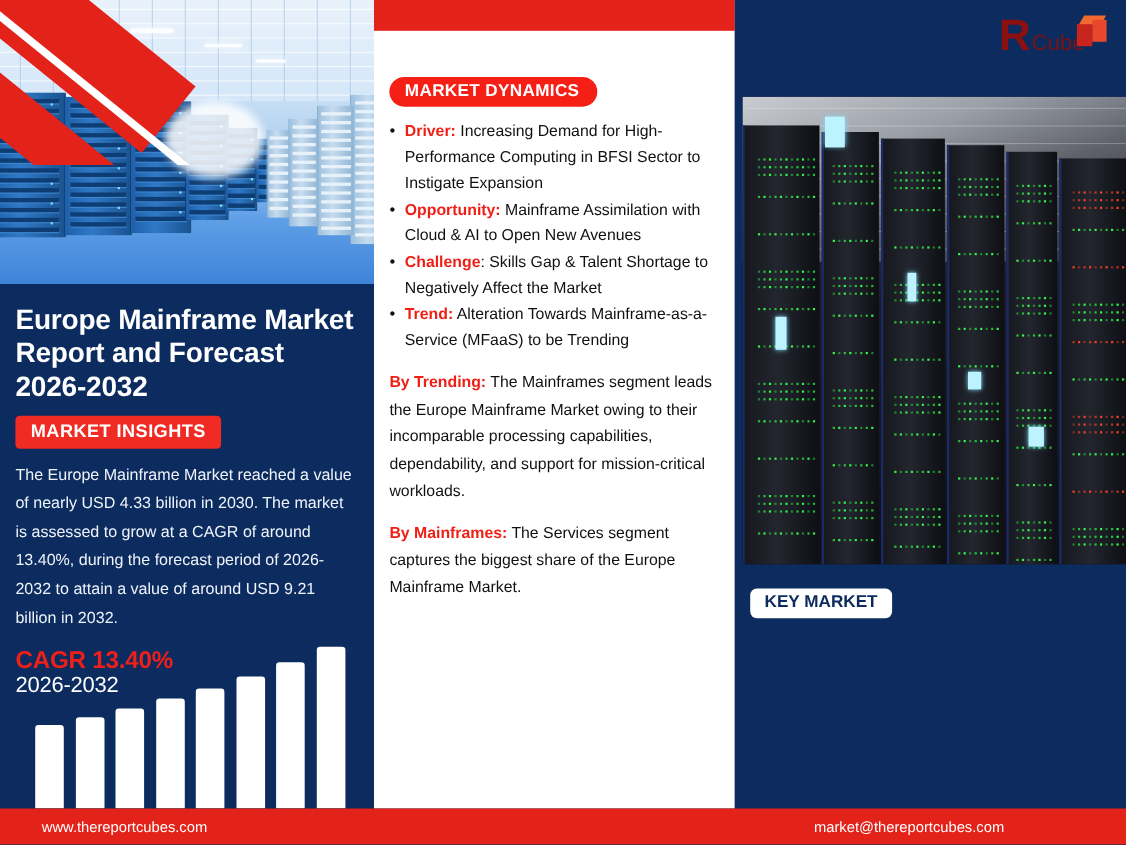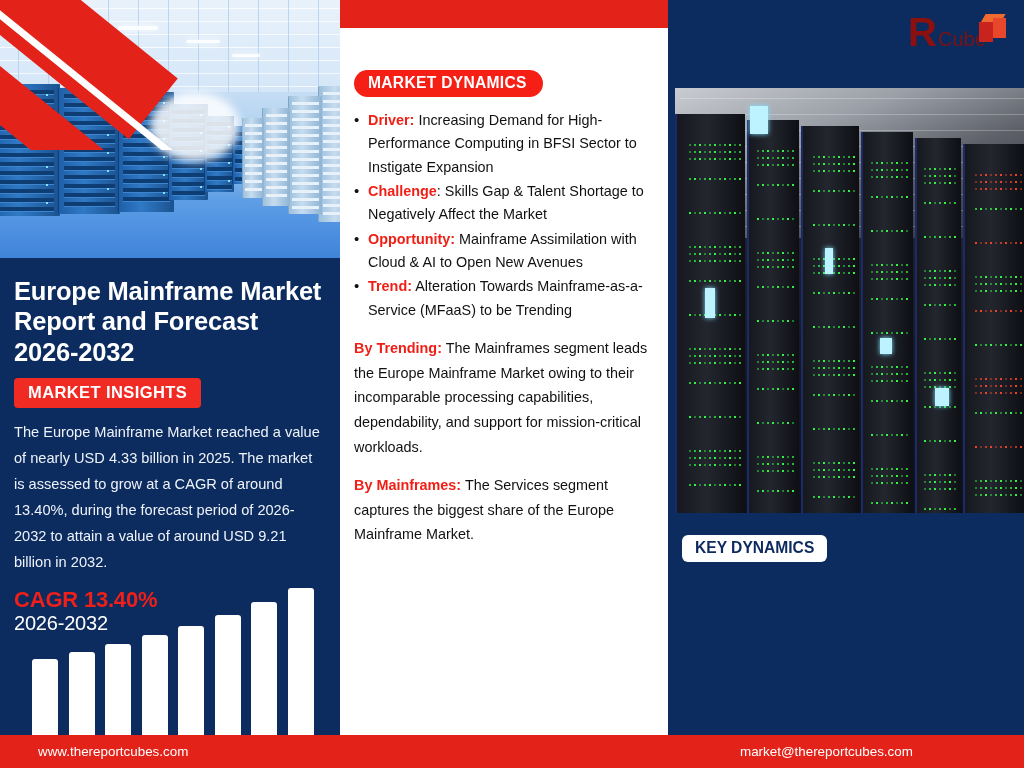--- a/index.html
+++ b/index.html
@@ -305,21 +305,21 @@
       <div class="ribbon">
         <div class="r1"></div>
           <div class="r2"></div>
           <div class="r3"></div>
       </div>
     </div>
 
     <div class="left-body">
       <h1 class="title">Europe Mainframe Market Report and Forecast 2026-2032</h1>
       <div class="badge-red">MARKET INSIGHTS</div>
-      <p class="insight">The Europe Mainframe Market reached a value of nearly USD 4.33 billion in 2025. The market is assessed to grow at a CAGR of around 13.40%, during the forecast period of 2026-2032 to attain a value of around USD 9.21 billion in 2032.</p>
+      <p class="insight">The Europe Mainframe Market reached a value of nearly USD 4.33 billion in 2030. The market is assessed to grow at a CAGR of around 13.40%, during the forecast period of 2026-2032 to attain a value of around USD 9.21 billion in 2032.</p>
       <div class="cagr">CAGR 13.40%</div>
       <div class="cagr-years">2026-2032</div>
     </div>
 
     <div class="chart" id="chart">
         <div class="bar" style="left: 32px; width: 26px; height: 76px; background: rgb(255, 255, 255);"></div>
         <div class="bar" style="left: 68.5px; width: 26px; height: 83px; background: rgb(255, 255, 255);"></div>
         <div class="bar" style="left: 105px; width: 26px; height: 91px; background: rgb(255, 255, 255);"></div>
         <div class="bar" style="left: 141.5px; width: 26px; height: 100px; background: rgb(255, 255, 255);"></div>
         <div class="bar" style="left: 178px; width: 26px; height: 109px; background: rgb(255, 255, 255);"></div>
@@ -330,22 +330,22 @@
   </div>
 
   <div class="col-center">
     <div class="center-topbar"></div>
     <div class="center-body">
 
       <div class="pill">MARKET DYNAMICS</div>
 
       <ul class="dyn" id="dynList">
           <li><span class="kw">Driver:</span><span> Increasing Demand for High-Performance Computing in BFSI Sector to Instigate Expansion</span></li>
+          <li><span class="kw">Opportunity:</span><span> Mainframe Assimilation with Cloud &amp; AI to Open New Avenues</span></li>
           <li><span class="kw">Challenge</span><span>: Skills Gap &amp; Talent Shortage to Negatively Affect the Market</span></li>
-          <li><span class="kw">Opportunity:</span><span> Mainframe Assimilation with Cloud &amp; AI to Open New Avenues</span></li>
           <li><span class="kw">Trend:</span><span> Alteration Towards Mainframe-as-a-Service (MFaaS) to be Trending</span></li>
         </ul>
 
       <div class="seg-block">
         <div id="segList">
             <p class="seg-para"><span class="kw">By Trending:</span><span> The Mainframes segment leads the Europe Mainframe Market owing to their incomparable processing capabilities, dependability, and support for mission-critical workloads.</span></p>
             <p class="seg-para"><span class="kw">By Mainframes:</span><span> The Services segment captures the biggest share of the Europe Mainframe Market.</span></p>
           </div>
       </div>
     </div>
@@ -1614,21 +1614,21 @@
           </div>
           <div class="panel" style="left: 75px; top: 18px; width: 18px; height: 28px;"></div>
           <div class="panel" style="left: 150px; top: 160px; width: 8px; height: 26px;"></div>
           <div class="panel" style="left: 205px; top: 250px; width: 12px; height: 16px;"></div>
           <div class="panel" style="left: 30px; top: 200px; width: 10px; height: 30px;"></div>
           <div class="panel" style="left: 260px; top: 300px; width: 14px; height: 18px;"></div>
         </div>
     </div>
 
     <div class="key-wrap">
-      <div class="badge-white">KEY DYNAMICS</div>
+      <div class="badge-white">KEY MARKET</div>
     </div>
   </div>
 
   <div class="footer">
     <span class="site">www.thereportcubes.com</span>
     <span class="mail">market@thereportcubes.com</span>
   </div>
 </div>
 
 </body></html>

